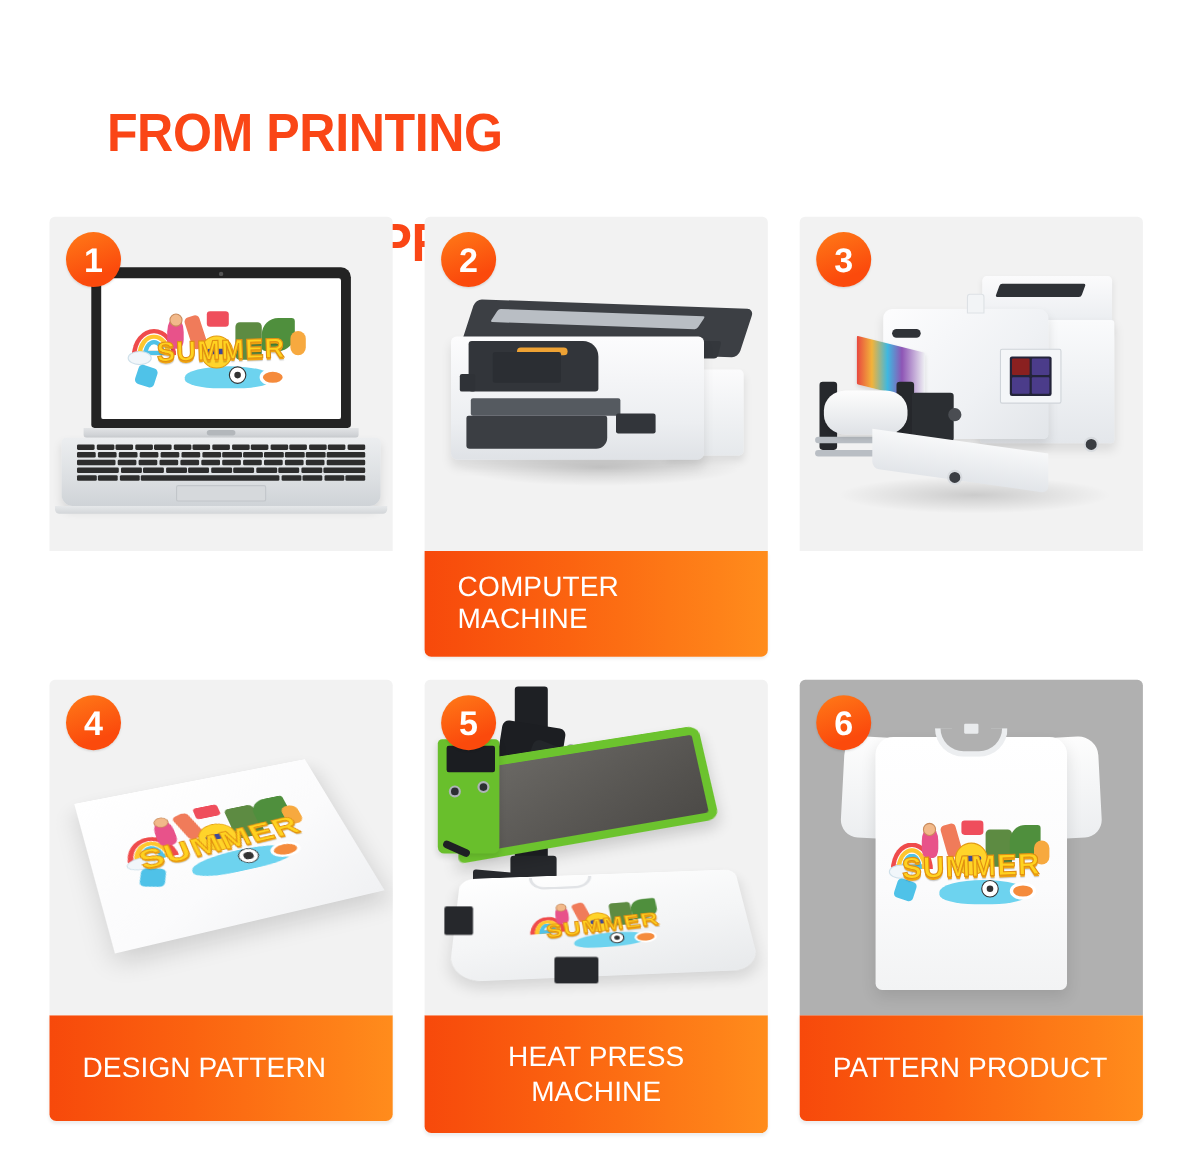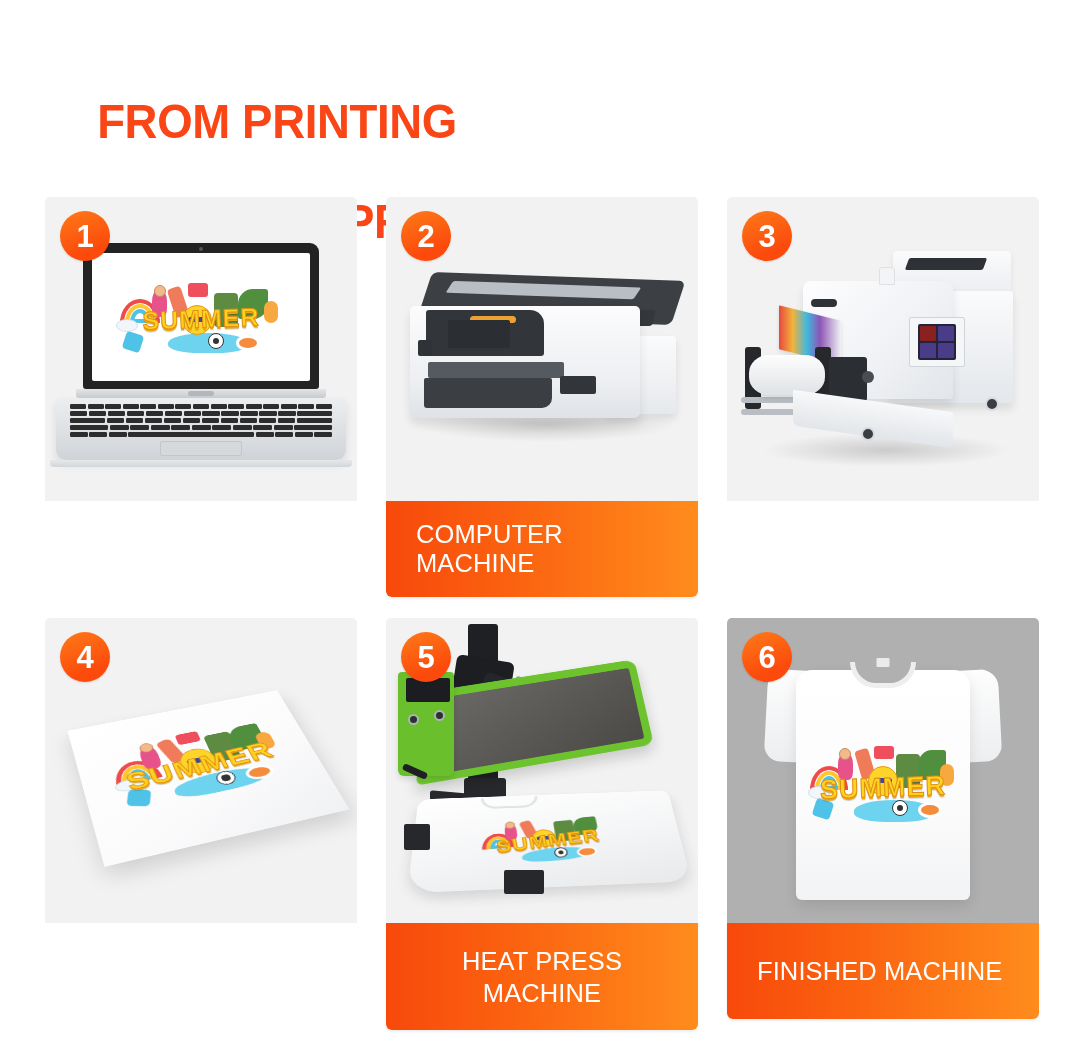--- a/index.html
+++ b/index.html
@@ -454,20 +454,23 @@
             <div class="palm" style="left:130px;top:6px;width:34px;height:36px;"></div>
             <div class="blob" style="left:156px;top:22px;width:16px;height:26px;background:#f7a93f;border-radius:8px;"></div>
             <div class="wave" style="left:54px;top:66px;width:94px;height:26px;"></div>
             <div class="ball" style="left:98px;top:66px;width:19px;height:19px;"></div>
             <div class="blob" style="left:128px;top:68px;width:28px;height:19px;background:#f58b3c;border-radius:50%;border:3px solid #fff;"></div>
             <div class="blob" style="left:8px;top:66px;width:22px;height:22px;background:#4fc2e8;border-radius:5px;transform:rotate(18deg);"></div>
             <div class="art-word">SUMMER</div>
           </div>
         </div>
       </div>
+      <div class="label">
+        <span class="txt">DESIGN PATTERN</span>
+      </div>
     </div>
 
     <div class="card r2">
       <div class="card-photo">
         <div class="badge">5</div>
         <div class="hp">
           <div class="hp-col"></div>
           <div class="hp-col2"></div>
           <div class="hp-arm"></div>
           <div class="hp-arm2"></div>
@@ -535,18 +538,18 @@
               <div class="blob" style="left:110px;top:56px;width:24px;height:16px;background:#f58b3c;border-radius:50%;border:3px solid #fff;"></div>
               <div class="blob" style="left:6px;top:54px;width:18px;height:18px;background:#4fc2e8;border-radius:4px;transform:rotate(18deg);"></div>
               <div class="art-word">SUMMER</div>
             </div>
           </div>
           <div class="ts-collar"></div>
           <div class="ts-tag"></div>
         </div>
       </div>
       <div class="label">
-        <span class="txt">FINISHED MACHINE</span>
+        <span class="txt">PATTERN PRODUCT</span>
       </div>
     </div>
 
   </div>
 </div>
 
 </body></html>

